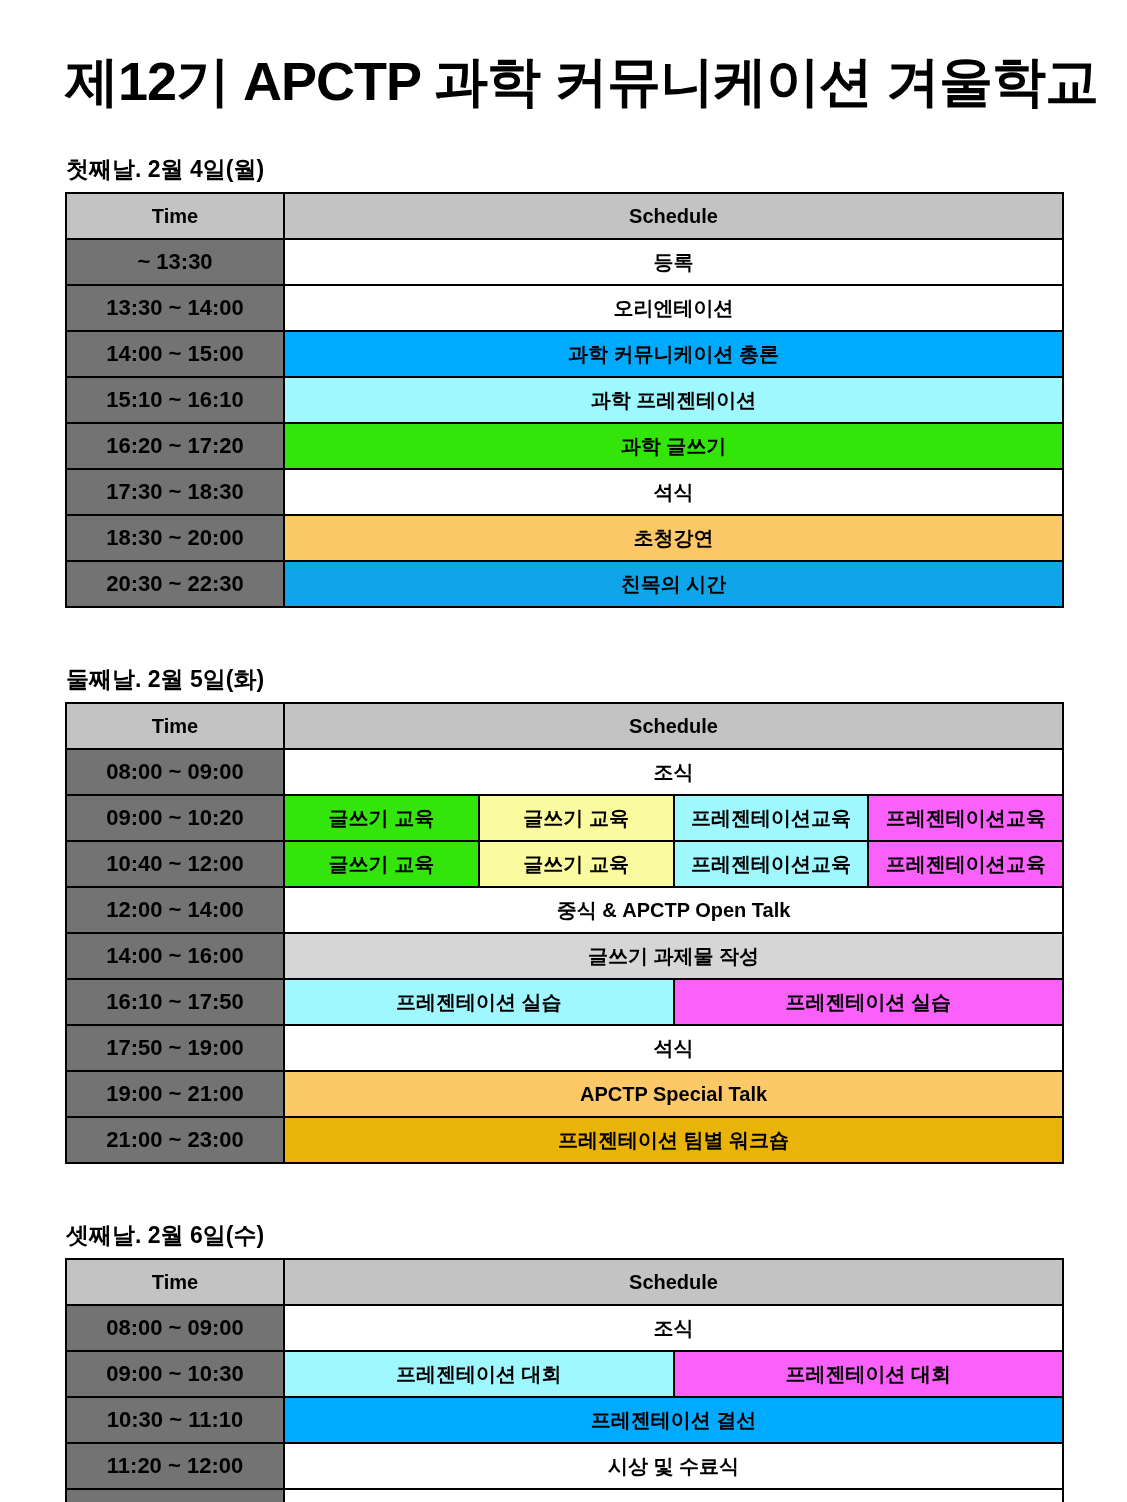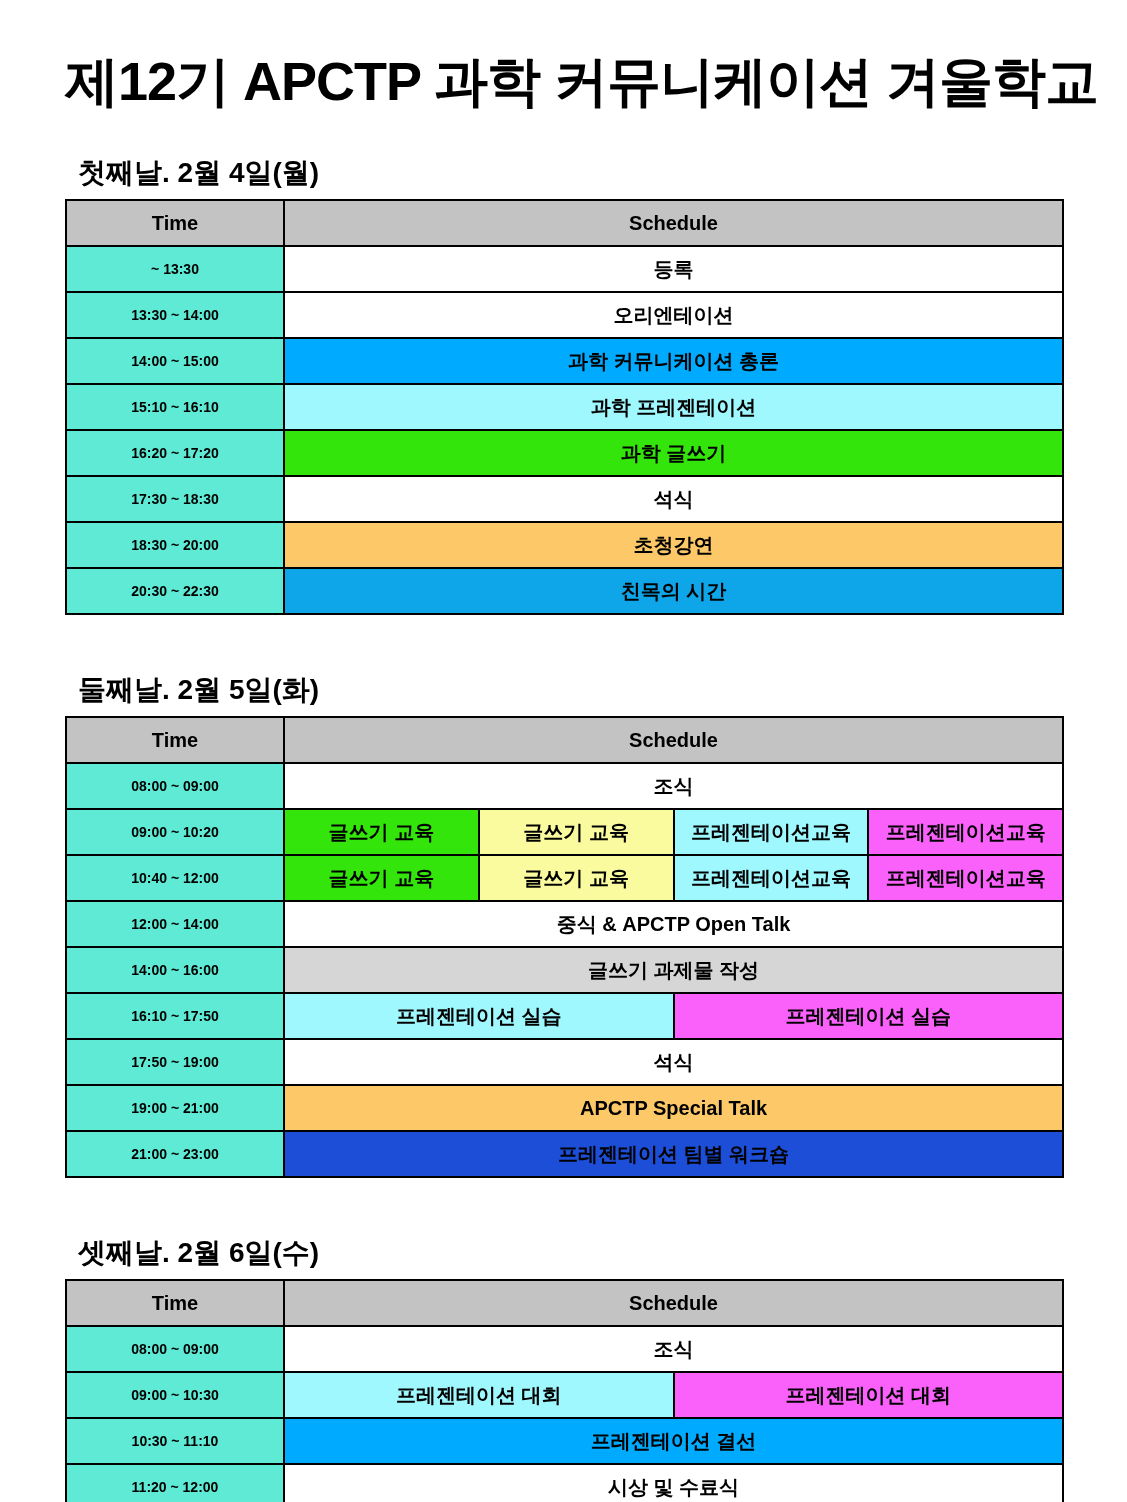--- a/index.html
+++ b/index.html
@@ -23,42 +23,42 @@
     font-size: 54px;
     line-height: 1.15;
     font-weight: 800;
     letter-spacing: -1px;
     text-align: center;
     white-space: nowrap;
   }
   .day { margin-top: 56px; }
   .day.first { margin-top: 42px; }
   .day-label {
-    font-size: 28px;
+    font-size: 23px;
     font-weight: bold;
-    margin: 0 0 7px 13px;
+    margin: 0 0 7px 1px;
   }
   table.sched {
     border-collapse: collapse;
     table-layout: fixed;
     width: 997px;
   }
   table.sched th, table.sched td {
     border: 2px solid #000000;
     height: 44px;
     padding: 0;
     text-align: center;
     vertical-align: middle;
     font-weight: bold;
     font-size: 20px;
     overflow: hidden;
     white-space: nowrap;
   }
   table.sched th { background: #c3c3c3; }
-  table.sched td.time-cell { background: #5eead4; font-size: 14px; }
+  table.sched td.time-cell { background: #737373; font-size: 22px; }
 </style>
 </head>
 <body>
 
 <div class="page">
   <h1 class="title">제12기 APCTP 과학 커뮤니케이션 겨울학교</h1>
   <div id="days">
   <section class="day first">
     <div class="day-label">첫째날. 2월 4일(월)</div>
     <table class="sched">
@@ -163,21 +163,21 @@
             <tr>
               <td class="time-cell">17:50 ~ 19:00</td>
               <td colspan="4" style="background: rgb(255, 255, 255);">석식</td>
             </tr>
             <tr>
               <td class="time-cell">19:00 ~ 21:00</td>
               <td colspan="4" style="background: rgb(253, 201, 104);">APCTP Special Talk</td>
             </tr>
             <tr>
               <td class="time-cell">21:00 ~ 23:00</td>
-              <td colspan="4" style="background: #1d4ed8;">프레젠테이션 팀별 워크숍</td>
+              <td colspan="4" style="background: #eab308;">프레젠테이션 팀별 워크숍</td>
             </tr>
           </tbody>
     </table>
   </section>
 
   <section class="day">
     <div class="day-label">셋째날. 2월 6일(수)</div>
     <table class="sched">
       <colgroup>
         <col style="width:218px">

